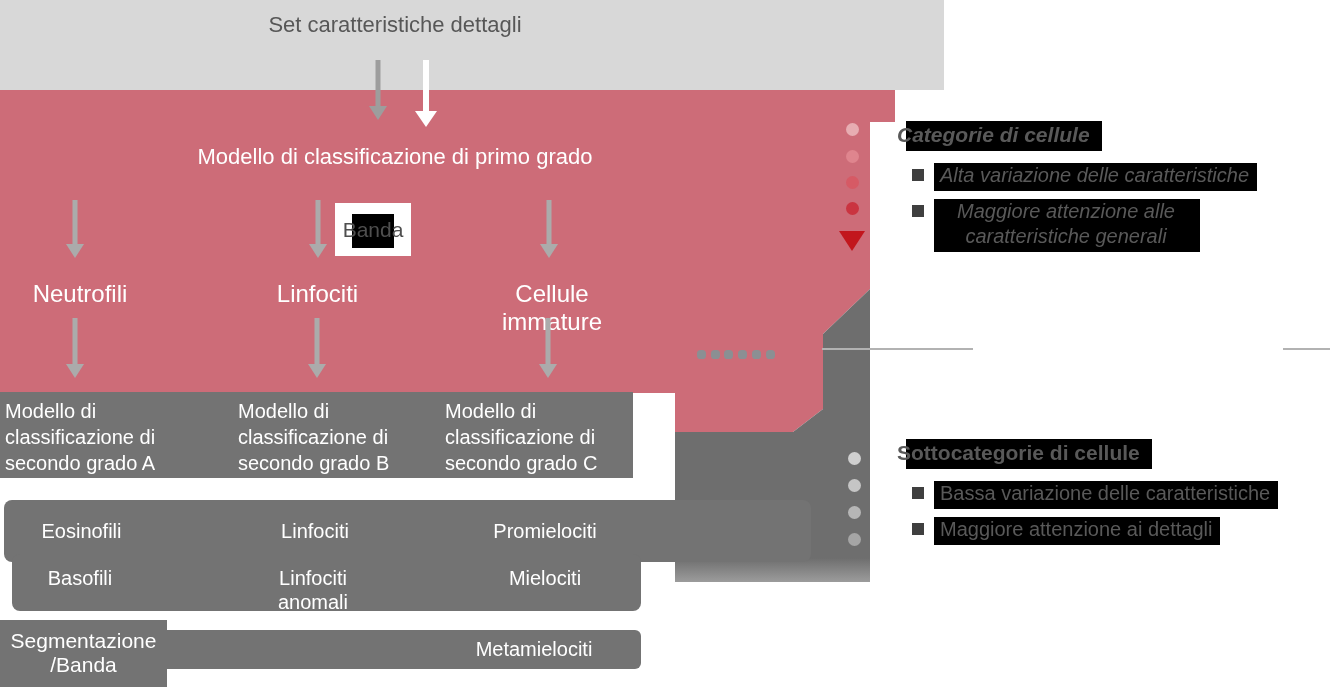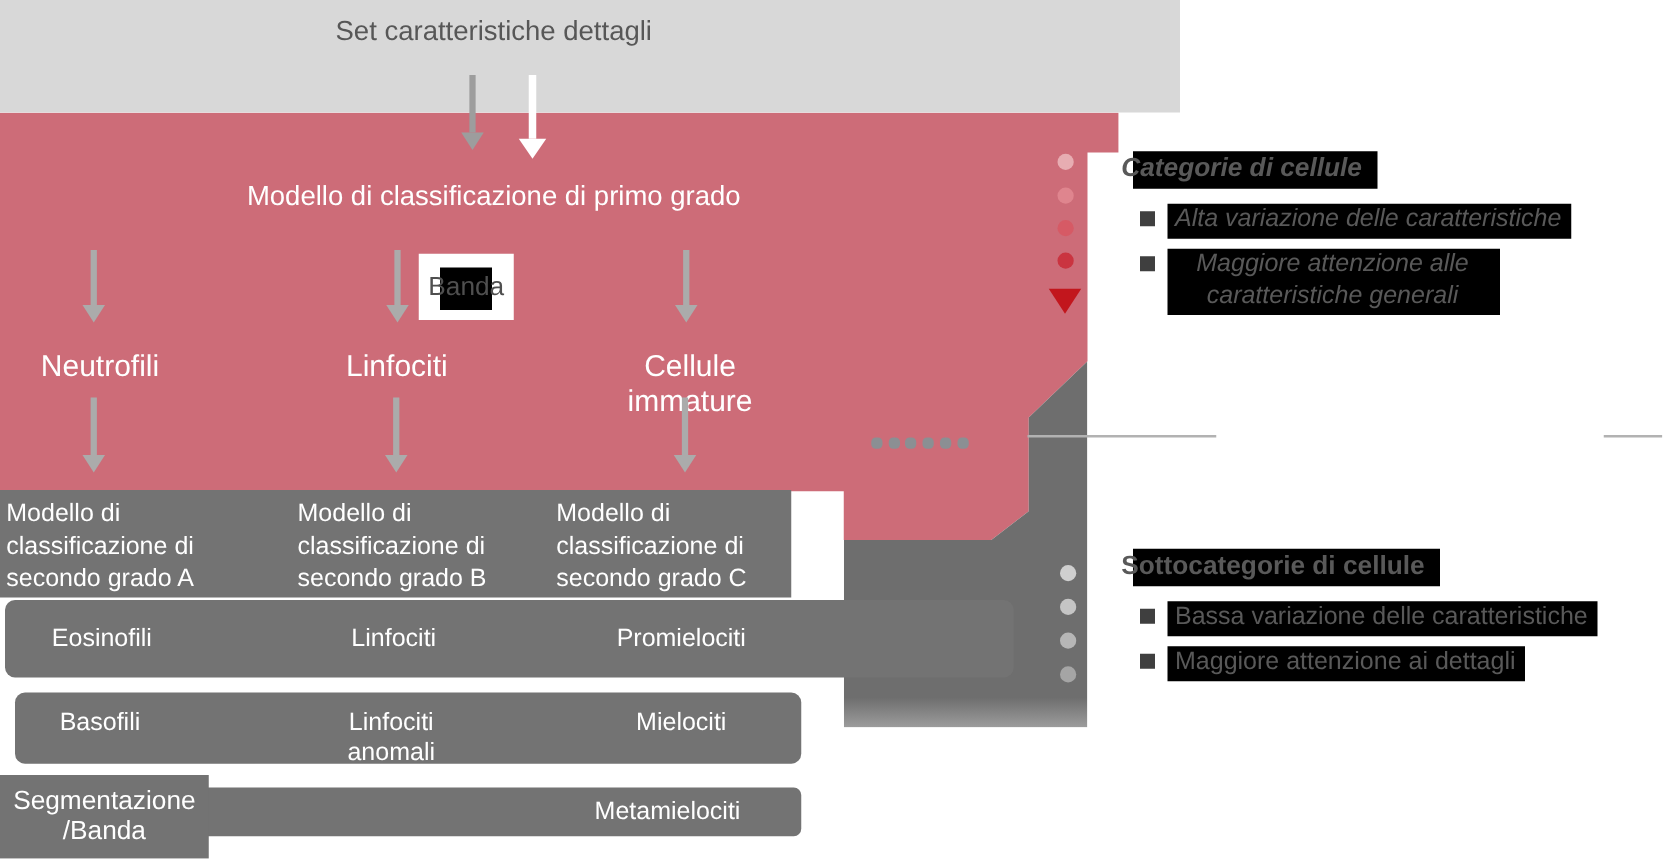--- a/index.html
+++ b/index.html
@@ -15,21 +15,21 @@
                           823px 319px,793px 342px,675px 342px,675px 303px,0 303px);}
   .elbow{left:675px;top:283px;width:195px;height:299px;
          background:linear-gradient(180deg,#6e6e6e 0%,#6e6e6e 92%,#9c9c9c 100%);
          clip-path:polygon(148px 51px,195px 6px,195px 299px,0 299px,0 149px,118px 149px,148px 126px);}
   .hline{height:2px;background:#b2b2b2;}
 
   
   .gbox{background:#737373;color:#fff;}
   .hdr-row{left:0;top:392px;width:633px;height:86px;}
   .hdr{top:6px;width:185px;font-size:20px;line-height:26px;color:#fff;}
-  .row1{left:4px;top:480px;width:760px;height:62px;border-radius:8px;line-height:62px;padding-left:47px;}
+  .row1{left:4px;top:500px;width:760px;height:62px;border-radius:8px;line-height:62px;padding-left:47px;}
   .row2{left:12px;top:554px;width:629px;height:57px;border-radius:8px;}
   .row3{left:8px;top:630px;width:633px;height:39px;border-radius:6px;line-height:39px;}
   .row3l{left:0;top:620px;width:167px;height:67px;text-align:center;font-size:21px;
          line-height:24px;padding-top:9px;box-sizing:border-box;}
   .cell{font-size:20px;text-align:center;color:#fff;}
 
   
   .primary-title{left:95px;top:144px;width:600px;text-align:center;font-size:22px;color:#fff;}
   .branch{top:280px;font-size:24px;text-align:center;color:#fff;}
   .outbox{left:335px;top:203px;width:76px;height:53px;background:#fff;text-align:center;line-height:53px;}

